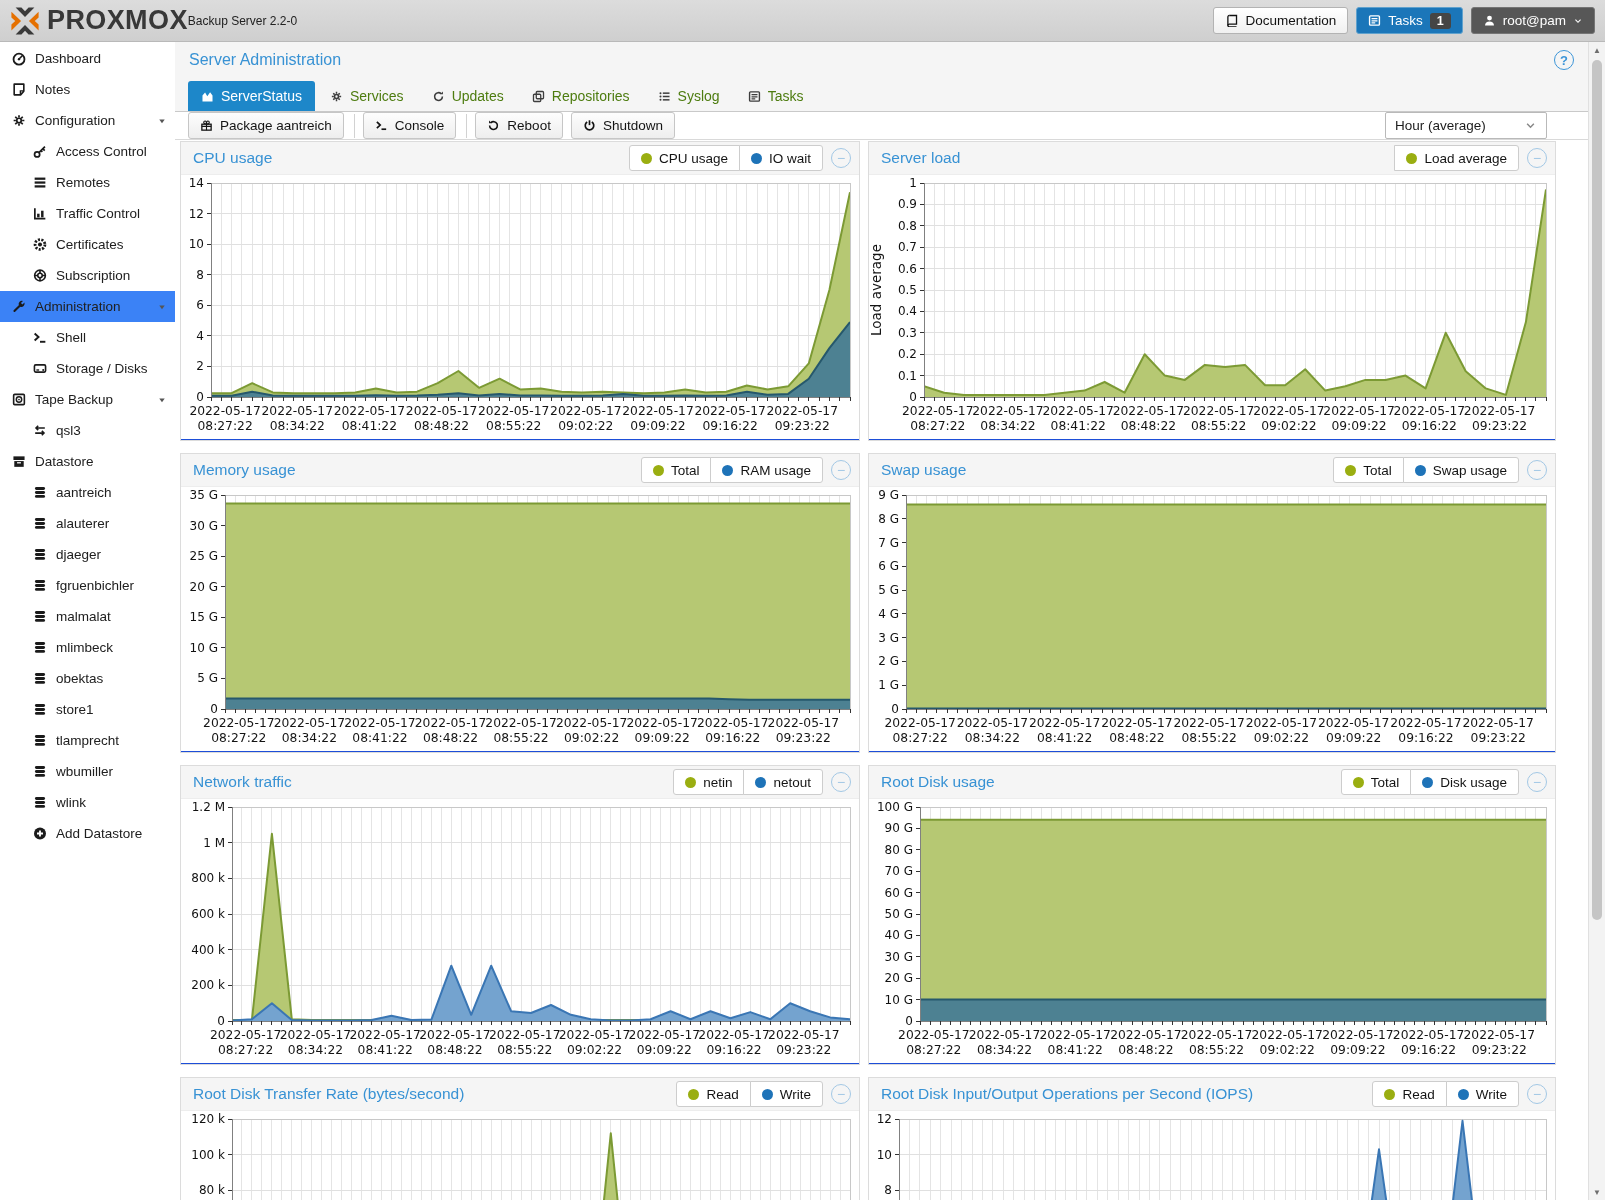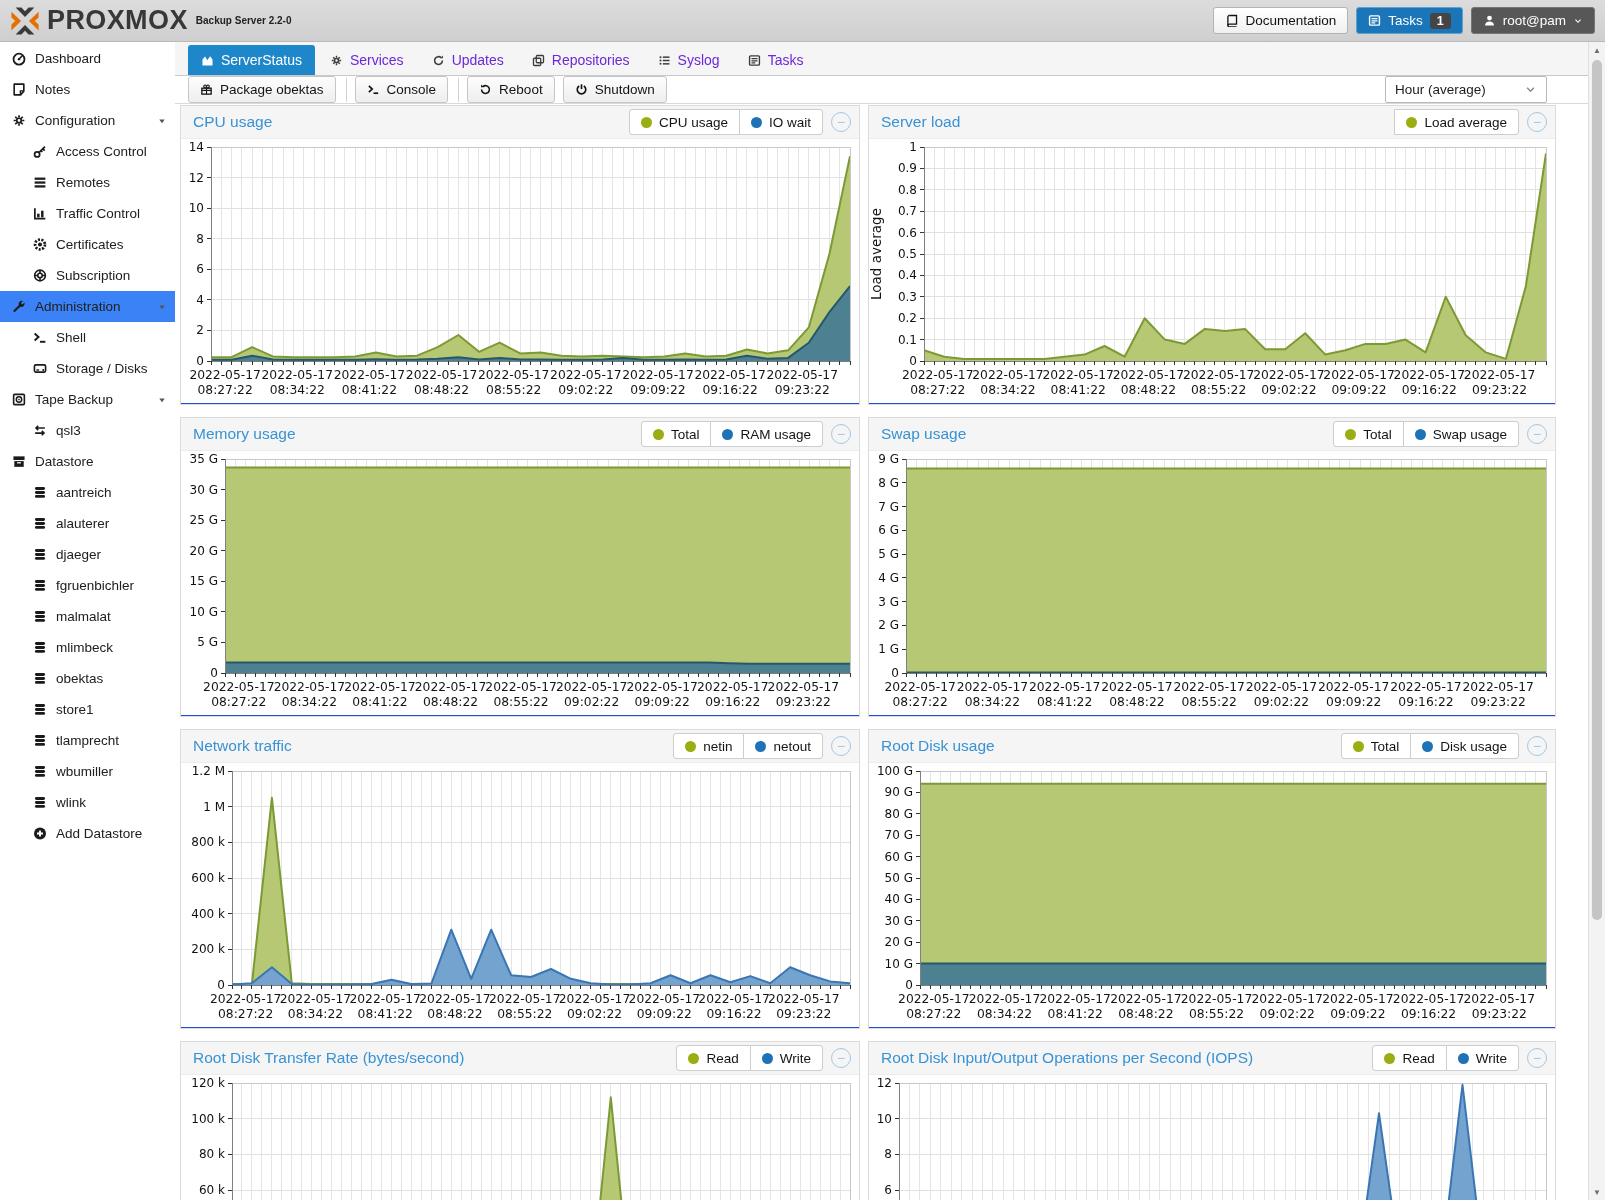--- a/index.html
+++ b/index.html
@@ -10,21 +10,21 @@
   .icn svg{width:100%;height:100%;}
   .icn-xs{width:10px;height:10px}.icn-s{width:13px;height:13px}.icn-m{width:15px;height:15px}
 
   
   .top-header{height:42px;background:linear-gradient(#dcdcdc,#cfcfcf);border-bottom:1px solid #b9b9b9;
               display:flex;align-items:center;padding:0 10px;}
   .logo{display:flex;align-items:center;gap:7px;}
   .logo-mark{width:30px;height:30px;display:inline-flex;}
   .logo-mark svg{width:100%;height:100%;}
   .logo-text{font-size:27px;font-weight:bold;color:#383838;letter-spacing:.4px;}
-  .app-subtitle{font-size:10px;color:#222;margin-left:8px;font-weight:bold;}
+  .app-subtitle{font-size:12px;color:#222;}
   .hdr-right{margin-left:auto;display:flex;gap:8px;align-items:center;}
   .hdr-btn{height:27px;display:flex;align-items:center;gap:7px;padding:0 11px;border-radius:3px;
            font-size:13.5px;font-family:inherit;cursor:pointer;}
   .hdr-btn.doc{background:linear-gradient(#ffffff,#f0f0f0);border:1px solid #b3b3b3;color:#111;}
   .hdr-btn.tasks{background:#1b76b9;border:1px solid #5fa1cd;color:#fff;}
   .badge{background:#454545;color:#fff;border-radius:3px;padding:1px 7px;font-size:12.5px;font-weight:bold;}
   .hdr-btn.user{background:#575757;border:1px solid #757575;color:#fff;}
 
   
   .app{display:flex;height:1158px;}
@@ -37,21 +37,21 @@
   .group-arrow{position:absolute;right:8px;color:#555;}
 
   .content{flex:1;min-width:0;display:flex;flex-direction:column;background:#fff;overflow:hidden;}
   .content-top{background:#f5f5f5;}
   .title-row{display:flex;align-items:center;height:36px;padding:0 14px;}
   .page-title{color:#3892d4;font-size:16px;}
   .help-circle{margin-left:auto;width:20px;height:20px;border:1.5px solid #3c95d8;border-radius:50%;
                color:#3c95d8;font-size:13px;font-weight:bold;display:flex;align-items:center;
                justify-content:center;cursor:pointer;}
   .tabs{display:flex;align-items:flex-end;height:34px;padding:0 0 0 13px;border-bottom:1px solid #c9c9c9;}
-  .tab{height:30px;display:flex;align-items:center;gap:7px;padding:0 13px;font-size:14px;color:#6d28d9;
+  .tab{height:30px;display:flex;align-items:center;gap:7px;padding:0 13px;font-size:14px;color:#4d7c0f;
        margin-right:2px;cursor:pointer;}
   .tab .icn{color:#3d3d3d;}
   .tab.active{background:#1d87c9;color:#fff;border-radius:3px 3px 0 0;}
   .tab.active .icn{color:#fff;}
 
   .toolbar{display:flex;align-items:center;height:42px;background:#fff;border-bottom:1px solid #d9d9d9;
            padding:0 13px;}
   .tb-left{display:flex;align-items:center;}
   .tb-btn{display:flex;align-items:center;gap:7px;height:27px;padding:0 11px;
           background:linear-gradient(#fdfdfd,#eeeeee);border:1px solid #c6c6c6;border-radius:3px;
@@ -409,20 +409,24 @@
             <circle cx="7" cy="7" r="5.6" fill="currentColor"></circle>
             <path d="M7 4.2v5.6M4.2 7h5.6" stroke="#fff" stroke-width="1.7"></path>
           </svg>
         </span>
         <span>Add Datastore</span>
       </div>
     </nav>
 
   <main class="content">
     <div class="content-top">
+      <div class="title-row">
+        <span class="page-title">Server Administration</span>
+        <span class="help-circle">?</span>
+      </div>
       <div class="tabs" id="tabs">
           <div class="tab active">
             <span class="icn icn-s">
               <svg viewBox="0 0 14 14" fill="currentColor">
                 <path d="M1.6 12.4V5.8l2.8-3 2.4 3.9 3-4.3 2.6 3.4v6.6z"></path>
               </svg>
             </span>
             <span>ServerStatus</span>
           </div>
           <div class="tab">
@@ -481,21 +485,21 @@
     <div class="toolbar">
       <div class="tb-left" id="toolbar-left">
           <button class="tb-btn">
             <span class="icn icn-s">
               <svg viewBox="0 0 14 14">
                 <rect x="2" y="5.6" width="10" height="6.4" fill="none" stroke="currentColor" stroke-width="1.4"></rect>
                 <path d="M2 8h10M7 5.6V12" stroke="currentColor" stroke-width="1.2"></path>
                 <path d="M7 5.4C5.2 5.4 4 4.8 4 3.7 4 2.8 4.7 2.2 5.5 2.2c1.1 0 1.5 1.4 1.5 3.2 0-1.8.4-3.2 1.5-3.2.8 0 1.5.6 1.5 1.5 0 1.1-1.2 1.7-3 1.7z" fill="none" stroke="currentColor" stroke-width="1.2"></path>
               </svg>
             </span>
-            <span>Package obektas</span>
+            <span>Package aantreich</span>
           </button>
           <span class="tb-sep"></span>
           <button class="tb-btn">
             <span class="icn icn-s">
               <svg viewBox="0 0 14 14">
                 <path d="M2 3.2 5.6 6.5 2 9.8" fill="none" stroke="currentColor" stroke-width="1.8"></path>
                 <path d="M7 11h5" stroke="currentColor" stroke-width="1.8"></path>
               </svg>
             </span>
             <span>Console</span>

